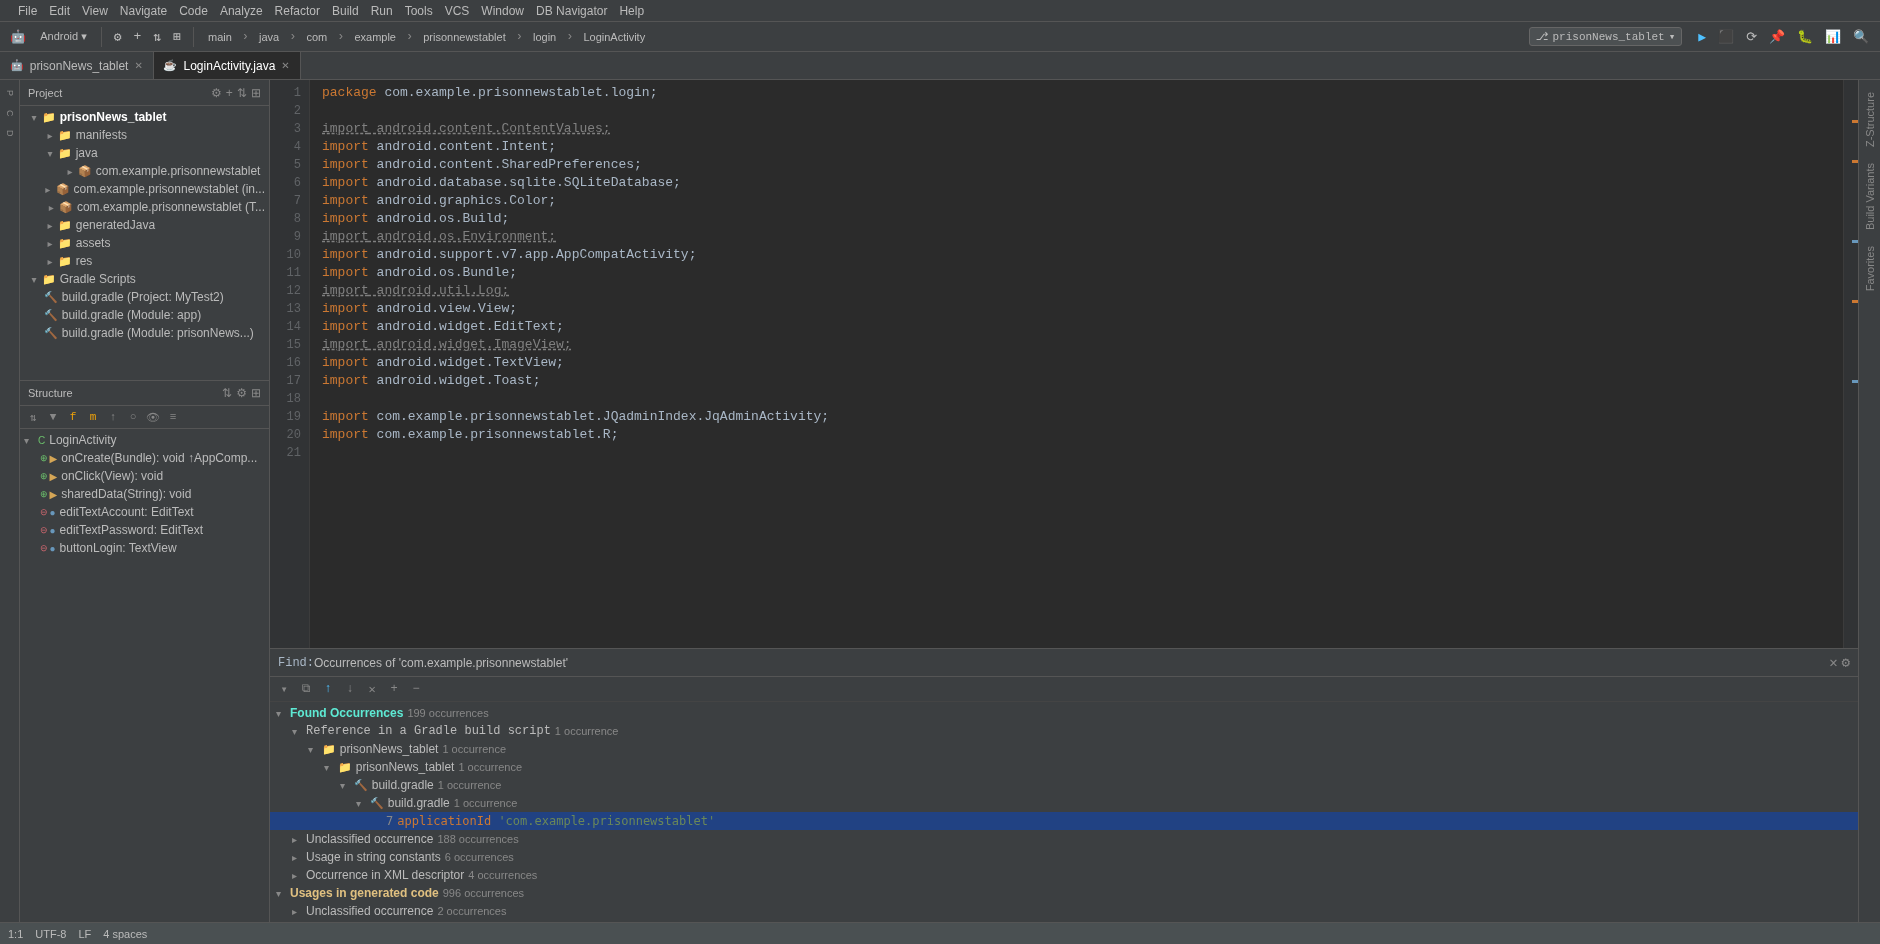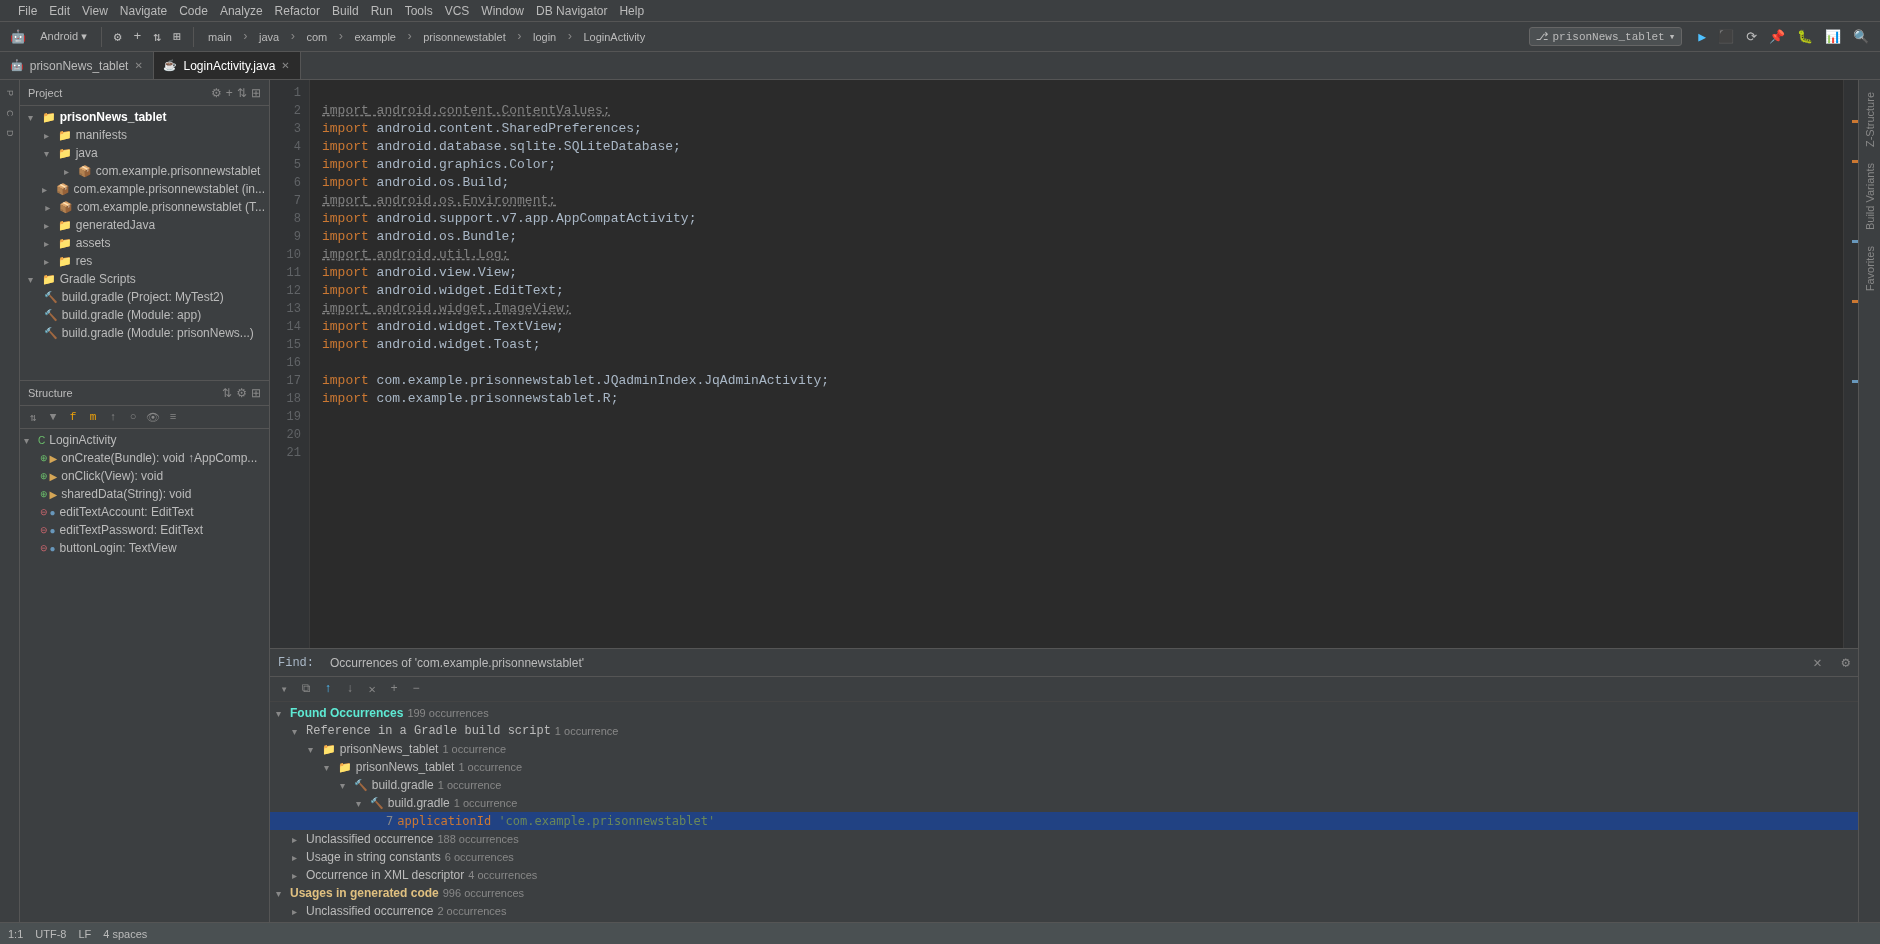--- a/index.html
+++ b/index.html
@@ -305,21 +305,21 @@
       display: flex;
       flex-direction: column;
       flex-shrink: 0;
     }
     .find-header {
       display: flex;
       align-items: center;
       padding: 4px 8px;
       border-bottom: 1px solid #555;
       height: 28px;
-      gap: 16px;
+      gap: 0;
       text-align: right;
     }
     .find-close {
       margin-left: auto;
       color: #888;
       cursor: pointer;
       font-size: 14px;
     }
     .find-toolbar {
       display: flex;
@@ -492,21 +492,21 @@
 <div class="main-layout">
 
   <div class="left-strip">
     <div class="left-strip-item" title="Project">P</div>
     <div class="left-strip-item" title="Captures">C</div>
     <div class="left-strip-item" title="DB Browser">D</div>
   </div>
 
   <div class="left-side-panels">
 
-    <div class="project-panel" style="height: 300px;">
+    <div class="project-panel" style="height: 300px; text-align: center;">
       <div class="panel-header">
         <span>Project</span>
         <div class="panel-header-icons">
           <span class="panel-header-icon">⚙</span>
           <span class="panel-header-icon">+</span>
           <span class="panel-header-icon">⇅</span>
           <span class="panel-header-icon">⊞</span>
         </div>
       </div>
       <div class="tree-container">
@@ -695,22 +695,24 @@
           <div>14</div>
           <div>15</div>
         <div>16</div>
           <div>17</div>
           <div>18</div>
           <div>19</div>
           <div>20</div>
           <div>21</div>
       </div>
       <div class="code-area">
+        <div class="code-line"><span class="kw-package">package</span><span class="text-normal"> com.example.prisonnewstablet.login;</span></div>
         <div class="code-line"> </div>
         <div class="code-line text-unused"><span class="kw-import" style="color:#808080">import</span><span style="color:#808080"> android.content.ContentValues;</span></div>
+        <div class="code-line"><span class="kw-import">import</span><span class="text-normal"> android.content.Intent;</span></div>
         <div class="code-line"><span class="kw-import">import</span><span class="text-normal"> android.content.SharedPreferences;</span></div>
         <div class="code-line"><span class="kw-import">import</span><span class="text-normal"> android.database.sqlite.SQLiteDatabase;</span></div>
         <div class="code-line"><span class="kw-import">import</span><span class="text-normal"> android.graphics.Color;</span></div>
         <div class="code-line"><span class="kw-import">import</span><span class="text-normal"> android.os.Build;</span></div>
         <div class="code-line text-unused"><span class="kw-import" style="color:#808080">import</span><span style="color:#808080"> android.os.Environment;</span></div>
         <div class="code-line"><span class="kw-import">import</span><span class="text-normal"> android.support.v7.app.AppCompatActivity;</span></div>
         <div class="code-line"><span class="kw-import">import</span><span class="text-normal"> android.os.Bundle;</span></div>
         <div class="code-line text-unused"><span class="kw-import" style="color:#808080">import</span><span style="color:#808080"> android.util.Log;</span></div>
         <div class="code-line"><span class="kw-import">import</span><span class="text-normal"> android.view.View;</span></div>
         <div class="code-line"><span class="kw-import">import</span><span class="text-normal"> android.widget.EditText;</span></div>

